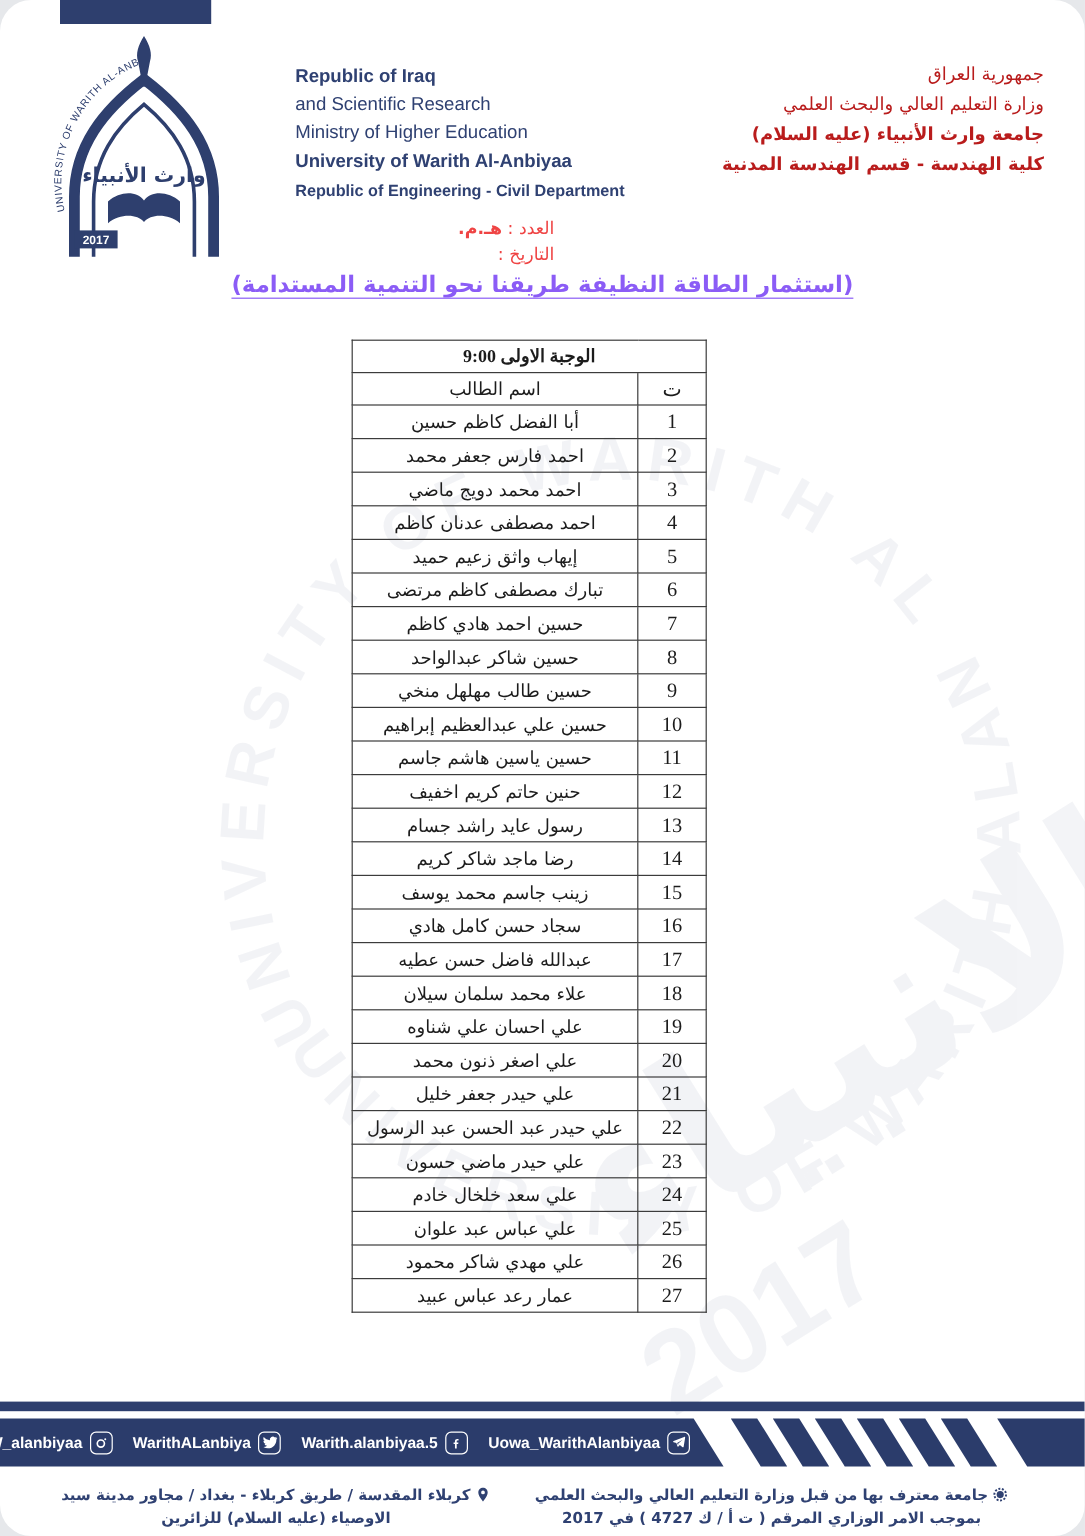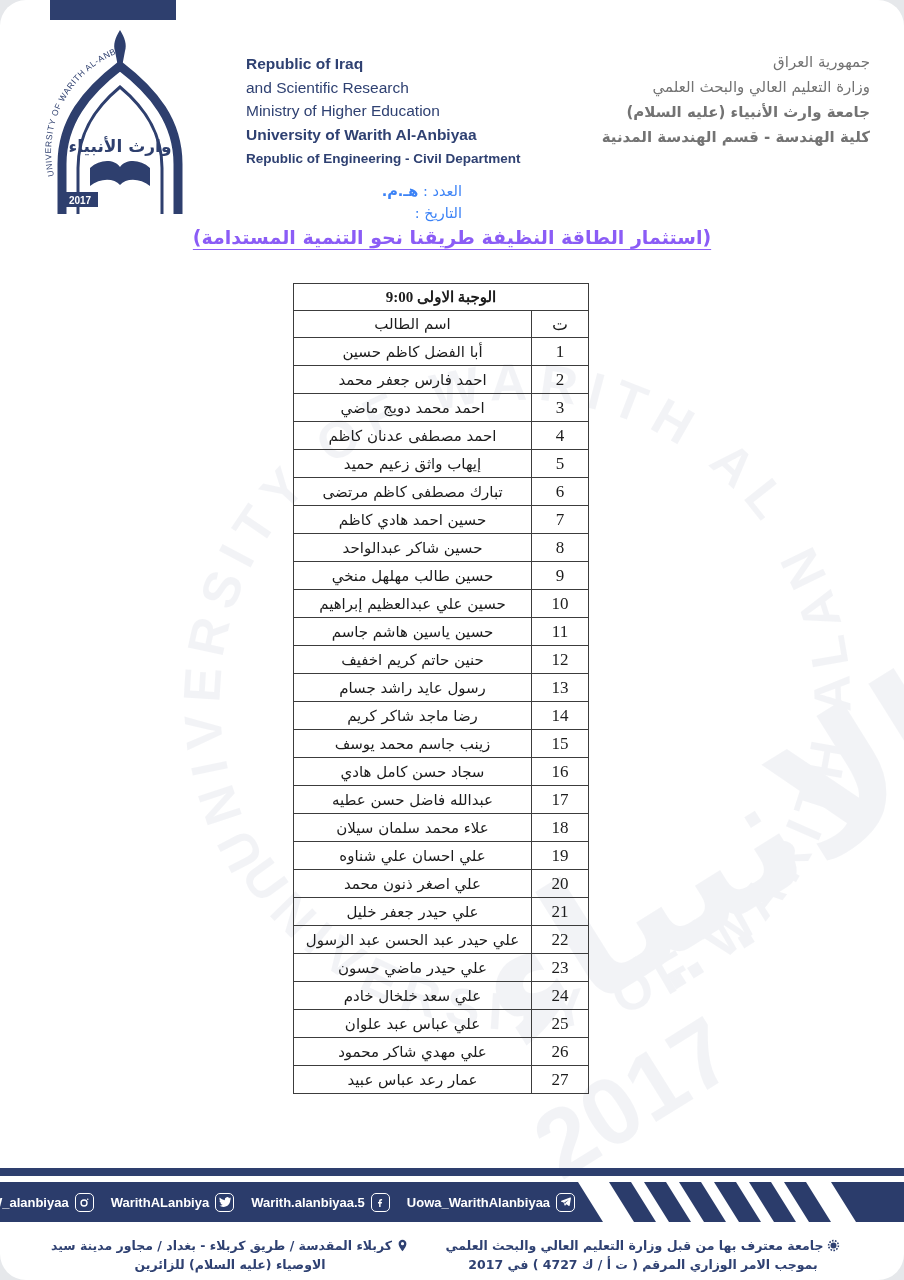--- a/index.html
+++ b/index.html
@@ -8,24 +8,24 @@
   
   .watermark{position:absolute;left:0;top:0;pointer-events:none;}
   
   .top-tab{position:absolute;left:50px;top:0;width:126px;height:20px;background:#2e3f6e;}
   .logo{position:absolute;left:38px;top:26px;}
   .en-block{position:absolute;left:205px;top:52px;font-family:"Liberation Sans",sans-serif;
             font-size:15.5px;line-height:23.5px;color:#2f4172;margin-left:41px;}
   .en-block .b{font-weight:bold;}
   .en-block .sm{font-size:13.5px;font-weight:bold;margin-top:1px;}
   .ar-block{position:absolute;top:50px;right:34px;direction:rtl;text-align:right;
-            font-size:15px;line-height:25px;color:#737373;}
+            font-size:15px;line-height:25px;color:#b91c1c;}
   .ar-block .b{font-weight:bold;}
   .num-block{position:absolute;top:180px;right:442px;direction:rtl;text-align:right;
-             font-size:14.5px;line-height:22px;color:#3b82f6;white-space:nowrap;}
+             font-size:14.5px;line-height:22px;color:#ef4444;white-space:nowrap;}
   .num-block b{font-weight:bold;}
   .doc-title{position:absolute;top:226px;left:0;width:100%;text-align:center;direction:rtl;
              font-size:19px;font-weight:bold;color:#8b5cf6;
              text-decoration:underline;text-underline-offset:5px;}
   
   table.roster{position:absolute;top:283px;left:293px;width:296px;border-collapse:collapse;
                direction:rtl;color:#1c1c1c;background:transparent;}
   .roster th,.roster td{border:1px solid #3c3c3c;padding:0 6px;background:transparent;}
   .roster .batch{height:26px;font-weight:bold;font-size:15px;text-align:center;
                  font-family:"DejaVu Sans",sans-serif;}

